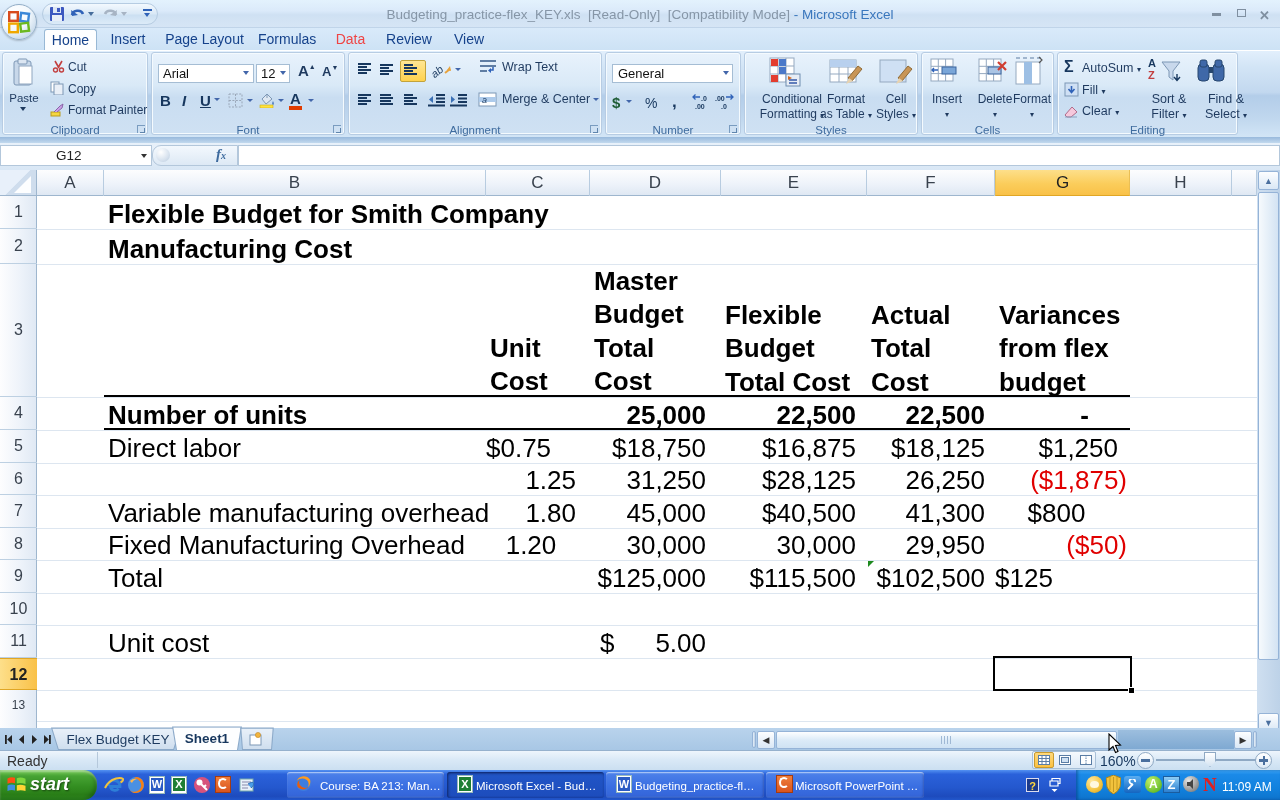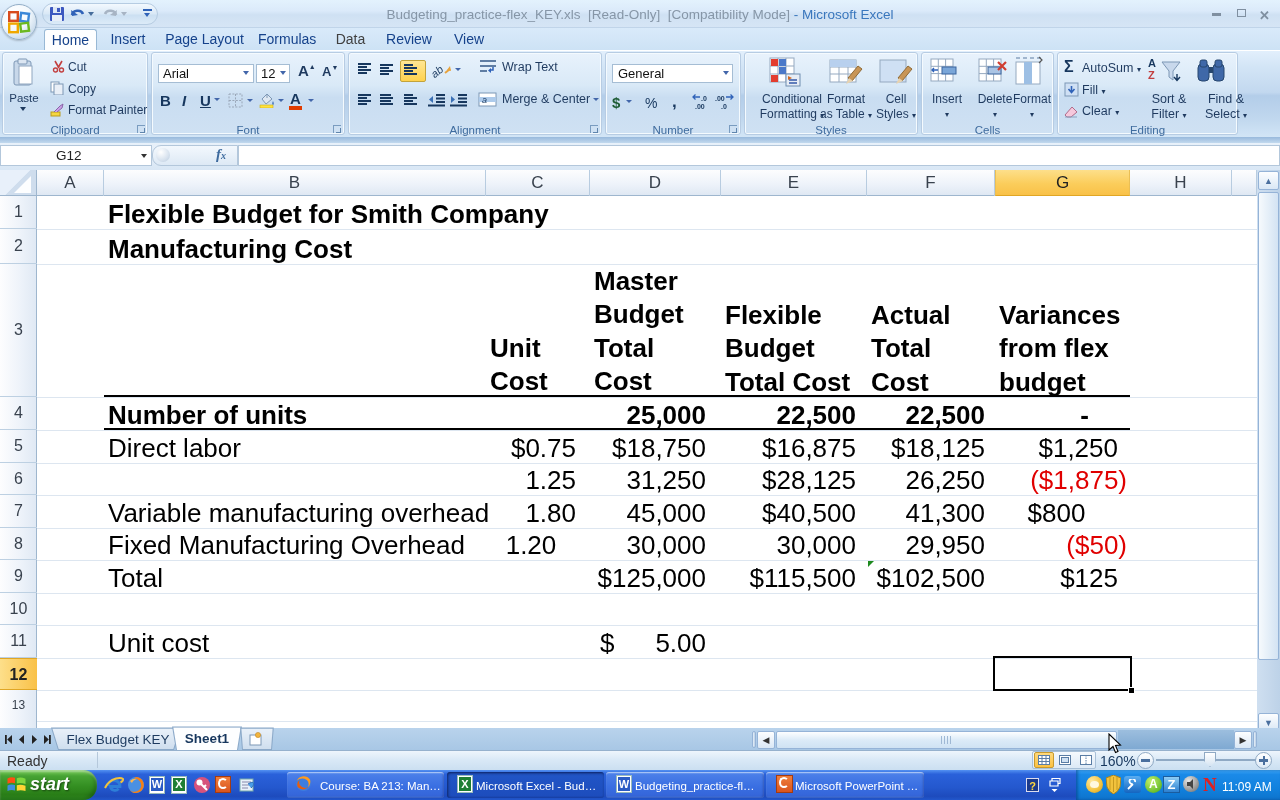--- a/index.html
+++ b/index.html
@@ -35,21 +35,21 @@
 <div class="ab" style="left:144px;top:13px;width:0;height:0;border-left:3.5px solid transparent;border-right:3.5px solid transparent;border-top:4px solid #2f62b8"></div>
 <div class="ab" style="left:0;top:7px;width:1280px;text-align:center;font-size:13.5px;color:#8696a7">Budgeting_practice-flex_KEY.xls&nbsp; [Read-Only]&nbsp; [Compatibility Mode] <span style="color:#3a77bd">- Microsoft Excel</span></div>
 <div class="ab" style="left:1212px;top:13px;width:9px;height:3px;background:#7f8fa0"></div>
 <div class="ab" style="left:1237px;top:9px;width:9px;height:8px;border:1.5px solid #7f8fa0"></div>
 <div class="ab" style="left:1259px;top:8px;font-size:13px;color:#7f8fa0;font-weight:bold">✕</div>
 <div class="ab" style="left:0;top:28px;width:1280px;height:22px;background:linear-gradient(180deg,#d9eafa,#cde2f5)"></div>
 <div class="ab" style="left:44px;top:29px;width:53px;height:21px;background:#fdfeff;border:1px solid #98b8d5;border-bottom:none;border-radius:3px 3px 0 0;text-align:center;font-size:14px;color:#15428b;line-height:20px">Home</div>
 <div class="ab" style="left:106px;top:29px;width:44px;height:21px;text-align:center;font-size:14px;color:#15428b;line-height:20px">Insert</div>
 <div class="ab" style="left:163px;top:29px;width:83px;height:21px;text-align:center;font-size:14px;color:#15428b;line-height:20px">Page Layout</div>
 <div class="ab" style="left:258px;top:29px;width:57px;height:21px;text-align:center;font-size:14px;color:#15428b;line-height:20px">Formulas</div>
-<div class="ab" style="left:332px;top:29px;width:37px;height:22px;text-align:center;font-size:14px;color:#404040;line-height:20px">Data</div>
+<div class="ab" style="left:332px;top:29px;width:37px;height:22px;text-align:center;font-size:14px;color:#ef4444;line-height:20px">Data</div>
 <div class="ab" style="left:384px;top:29px;width:50px;height:21px;text-align:center;font-size:14px;color:#15428b;line-height:20px">Review</div>
 <div class="ab" style="left:450px;top:29px;width:38px;height:21px;text-align:center;font-size:14px;color:#15428b;line-height:20px">View</div>
 <div class="ab" style="left:0;top:50px;width:1280px;height:87px;background:linear-gradient(180deg,#e2effc 0%,#d3e5f6 18%,#c2d8ef 48%,#b3cde9 52%,#c0d7ee 78%,#d2e5f6 100%);border-top:1px solid #fff"></div>
 <div class="ab" style="left:0;top:137px;width:1280px;height:6px;background:linear-gradient(180deg,#98b9dc,#c2d9ee)"></div>
 <div class="ab" style="left:2px;top:52px;width:146px;height:83px;border-radius:3px;background:linear-gradient(180deg,#e8f2fc 0%,#d9e9f7 40%,#c9ddf1 55%,#cfe1f3 100%);box-shadow:inset 0 0 0 1px #f4fafe;border:1px solid #b7cce3"></div>
 <div class="ab" style="left:2px;top:124px;width:146px;height:11px;text-align:center;font-size:11.5px;color:#3e6b9e">Clipboard</div>
 <div class="ab" style="left:151px;top:52px;width:194px;height:83px;border-radius:3px;background:linear-gradient(180deg,#e8f2fc 0%,#d9e9f7 40%,#c9ddf1 55%,#cfe1f3 100%);box-shadow:inset 0 0 0 1px #f4fafe;border:1px solid #b7cce3"></div>
 <div class="ab" style="left:151px;top:124px;width:194px;height:11px;text-align:center;font-size:11.5px;color:#3e6b9e">Font</div>
 <div class="ab" style="left:348px;top:52px;width:254px;height:83px;border-radius:3px;background:linear-gradient(180deg,#e8f2fc 0%,#d9e9f7 40%,#c9ddf1 55%,#cfe1f3 100%);box-shadow:inset 0 0 0 1px #f4fafe;border:1px solid #b7cce3"></div>
 <div class="ab" style="left:348px;top:124px;width:254px;height:11px;text-align:center;font-size:11.5px;color:#3e6b9e">Alignment</div>
@@ -353,21 +353,21 @@
 <div class="ab" style="left:594px;top:265px;font-size:26px;font-weight:bold;line-height:33.4px;white-space:nowrap">Master<br>Budget<br>Total<br>Cost</div>
 <div class="ab" style="left:725px;top:299px;font-size:26px;font-weight:bold;line-height:33.4px;white-space:nowrap">Flexible<br>Budget<br>Total Cost</div>
 <div class="ab" style="left:871px;top:299px;font-size:26px;font-weight:bold;line-height:33.4px;white-space:nowrap">Actual<br>Total<br>Cost</div>
 <div class="ab" style="left:999px;top:299px;font-size:26px;font-weight:bold;line-height:33.4px;white-space:nowrap">Variances<br>from flex<br>budget</div>
 <div class="ab" style="left:108px;top:400px;height:30px;font-size:26px;font-weight:bold;color:#000;line-height:30px;white-space:nowrap">Number of units</div>
 <div class="ab" style="left:590px;top:400px;width:116px;height:30px;text-align:right;font-size:26px;font-weight:bold;color:#000;line-height:30px;white-space:nowrap">25,000</div>
 <div class="ab" style="left:721px;top:400px;width:135px;height:30px;text-align:right;font-size:26px;font-weight:bold;color:#000;line-height:30px;white-space:nowrap">22,500</div>
 <div class="ab" style="left:867px;top:400px;width:118px;height:30px;text-align:right;font-size:26px;font-weight:bold;color:#000;line-height:30px;white-space:nowrap">22,500</div>
 <div class="ab" style="left:995px;top:400px;width:94px;height:30px;text-align:right;font-size:26px;font-weight:bold;color:#000;line-height:30px;white-space:nowrap">-</div>
 <div class="ab" style="left:108px;top:433px;height:30px;font-size:26px;font-weight:normal;color:#000;line-height:30px;white-space:nowrap">Direct labor</div>
-<div class="ab" style="left:486px;top:433px;width:90px;height:30px;text-align:right;font-size:26px;font-weight:normal;color:#000;line-height:30px;white-space:nowrap">$0.75</div>
+<div class="ab" style="left:486px;top:433px;width:90px;height:30px;font-size:26px;font-weight:normal;color:#000;line-height:30px;white-space:nowrap">$0.75</div>
 <div class="ab" style="left:590px;top:433px;width:116px;height:30px;text-align:right;font-size:26px;font-weight:normal;color:#000;line-height:30px;white-space:nowrap">$18,750</div>
 <div class="ab" style="left:721px;top:433px;width:135px;height:30px;text-align:right;font-size:26px;font-weight:normal;color:#000;line-height:30px;white-space:nowrap">$16,875</div>
 <div class="ab" style="left:867px;top:433px;width:118px;height:30px;text-align:right;font-size:26px;font-weight:normal;color:#000;line-height:30px;white-space:nowrap">$18,125</div>
 <div class="ab" style="left:995px;top:433px;width:123px;height:30px;text-align:right;font-size:26px;font-weight:normal;color:#000;line-height:30px;white-space:nowrap">$1,250</div>
 <div class="ab" style="left:486px;top:465px;width:90px;height:30px;text-align:right;font-size:26px;font-weight:normal;color:#000;line-height:30px;white-space:nowrap">1.25</div>
 <div class="ab" style="left:590px;top:465px;width:116px;height:30px;text-align:right;font-size:26px;font-weight:normal;color:#000;line-height:30px;white-space:nowrap">31,250</div>
 <div class="ab" style="left:721px;top:465px;width:135px;height:30px;text-align:right;font-size:26px;font-weight:normal;color:#000;line-height:30px;white-space:nowrap">$28,125</div>
 <div class="ab" style="left:867px;top:465px;width:118px;height:30px;text-align:right;font-size:26px;font-weight:normal;color:#000;line-height:30px;white-space:nowrap">26,250</div>
 <div class="ab" style="left:995px;top:465px;width:132px;height:30px;text-align:right;font-size:26px;font-weight:normal;color:#e00000;line-height:30px;white-space:nowrap">($1,875)</div>
 <div class="ab" style="left:108px;top:498px;height:30px;font-size:26px;font-weight:normal;color:#000;line-height:30px;white-space:nowrap">Variable manufacturing overhead</div>
@@ -379,21 +379,21 @@
 <div class="ab" style="left:108px;top:530px;height:30px;font-size:26px;font-weight:normal;color:#000;line-height:30px;white-space:nowrap">Fixed Manufacturing Overhead</div>
 <div class="ab" style="left:486px;top:530px;width:90px;height:30px;text-align:center;font-size:26px;font-weight:normal;color:#000;line-height:30px;white-space:nowrap">1.20</div>
 <div class="ab" style="left:590px;top:530px;width:116px;height:30px;text-align:right;font-size:26px;font-weight:normal;color:#000;line-height:30px;white-space:nowrap">30,000</div>
 <div class="ab" style="left:721px;top:530px;width:135px;height:30px;text-align:right;font-size:26px;font-weight:normal;color:#000;line-height:30px;white-space:nowrap">30,000</div>
 <div class="ab" style="left:867px;top:530px;width:118px;height:30px;text-align:right;font-size:26px;font-weight:normal;color:#000;line-height:30px;white-space:nowrap">29,950</div>
 <div class="ab" style="left:995px;top:530px;width:132px;height:30px;text-align:right;font-size:26px;font-weight:normal;color:#e00000;line-height:30px;white-space:nowrap">($50)</div>
 <div class="ab" style="left:108px;top:563px;height:30px;font-size:26px;font-weight:normal;color:#000;line-height:30px;white-space:nowrap">Total</div>
 <div class="ab" style="left:590px;top:563px;width:116px;height:30px;text-align:right;font-size:26px;font-weight:normal;color:#000;line-height:30px;white-space:nowrap">$125,000</div>
 <div class="ab" style="left:721px;top:563px;width:135px;height:30px;text-align:right;font-size:26px;font-weight:normal;color:#000;line-height:30px;white-space:nowrap">$115,500</div>
 <div class="ab" style="left:867px;top:563px;width:118px;height:30px;text-align:right;font-size:26px;font-weight:normal;color:#000;line-height:30px;white-space:nowrap">$102,500</div>
-<div class="ab" style="left:995px;top:563px;width:123px;height:30px;text-align:right;font-size:26px;font-weight:normal;color:#000;line-height:30px;white-space:nowrap">$125</div>
+<div class="ab" style="left:995px;top:563px;width:123px;height:30px;font-size:26px;font-weight:normal;color:#000;line-height:30px;white-space:nowrap">$125</div>
 <div class="ab" style="left:108px;top:628px;height:30px;font-size:26px;font-weight:normal;color:#000;line-height:30px;white-space:nowrap">Unit cost</div>
 <div class="ab" style="left:600px;top:628px;height:30px;font-size:26px;font-weight:normal;color:#000;line-height:30px;white-space:nowrap">$</div>
 <div class="ab" style="left:590px;top:628px;width:116px;height:30px;text-align:right;font-size:26px;font-weight:normal;color:#000;line-height:30px;white-space:nowrap">5.00</div>
 <div class="ab" style="left:868px;top:561px;width:0;height:0;border-left:6px solid #1e8a1e;border-bottom:6px solid transparent"></div>
 <div class="ab" style="left:993px;top:656px;width:139px;height:35px;border:2.5px solid #000"></div>
 <div class="ab" style="left:1128px;top:687px;width:7px;height:7px;background:#000;border:1px solid #fff"></div>
 <div class="ab" style="left:1257px;top:170px;width:23px;height:563px;background:linear-gradient(90deg,#cfdff0,#bdd2e8)"></div>
 <div class="ab" style="left:1258px;top:171px;width:21px;height:19px;background:linear-gradient(180deg,#fdfeff,#d9e7f5);border:1px solid #95b3d7;border-radius:2px;text-align:center;font-size:9px;color:#4a6f9e;line-height:18px">▲</div>
 <div class="ab" style="left:1258px;top:192px;width:21px;height:468px;background:linear-gradient(90deg,#f6fafd,#d3e3f3);border:1px solid #95b3d7;border-radius:2px"></div>
 <div class="ab" style="left:1258px;top:713px;width:21px;height:19px;background:linear-gradient(180deg,#fdfeff,#d9e7f5);border:1px solid #95b3d7;border-radius:2px;text-align:center;font-size:9px;color:#4a6f9e;line-height:18px">▼</div>

